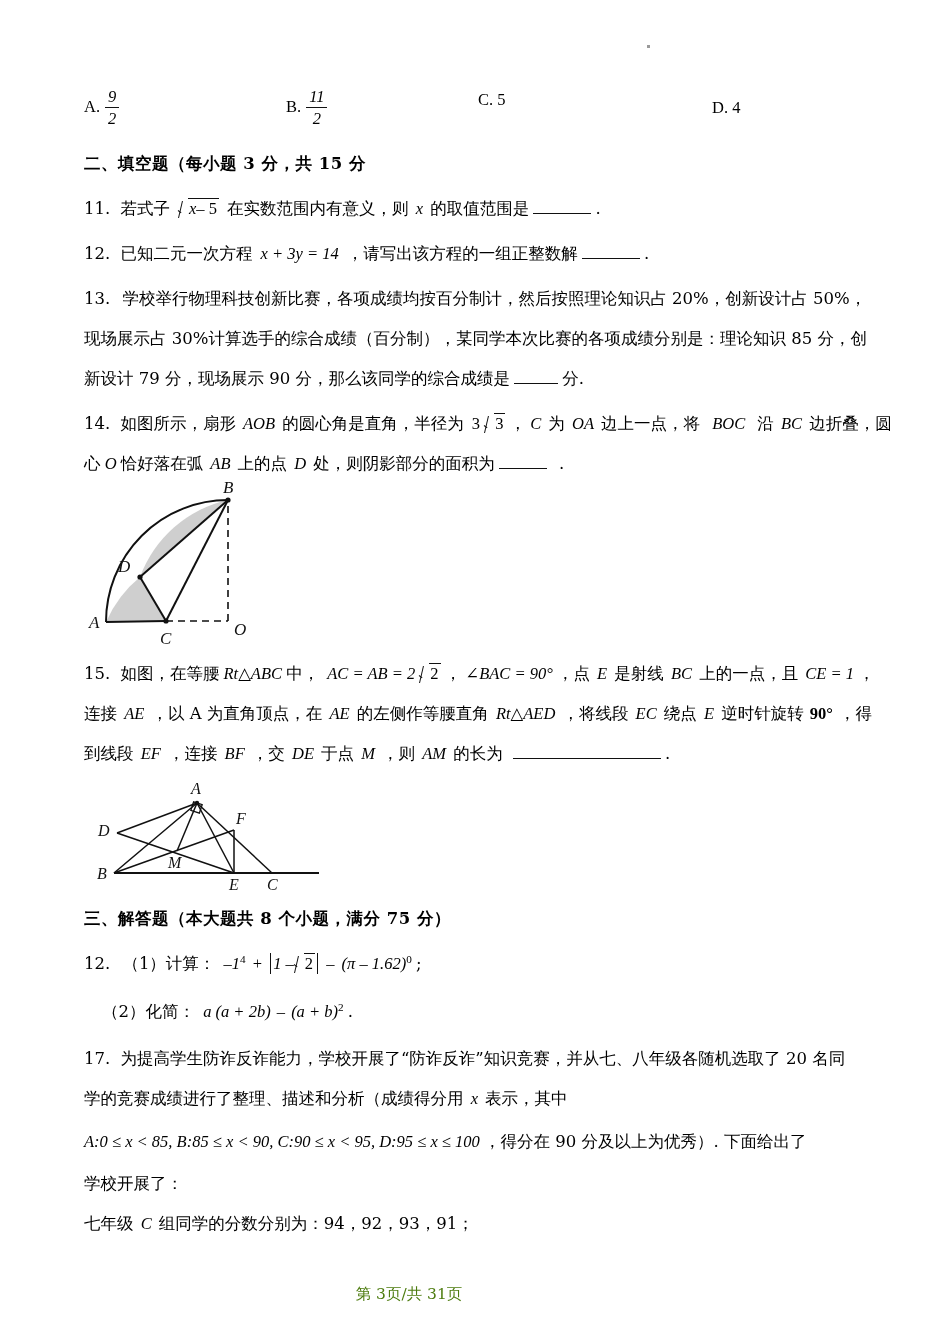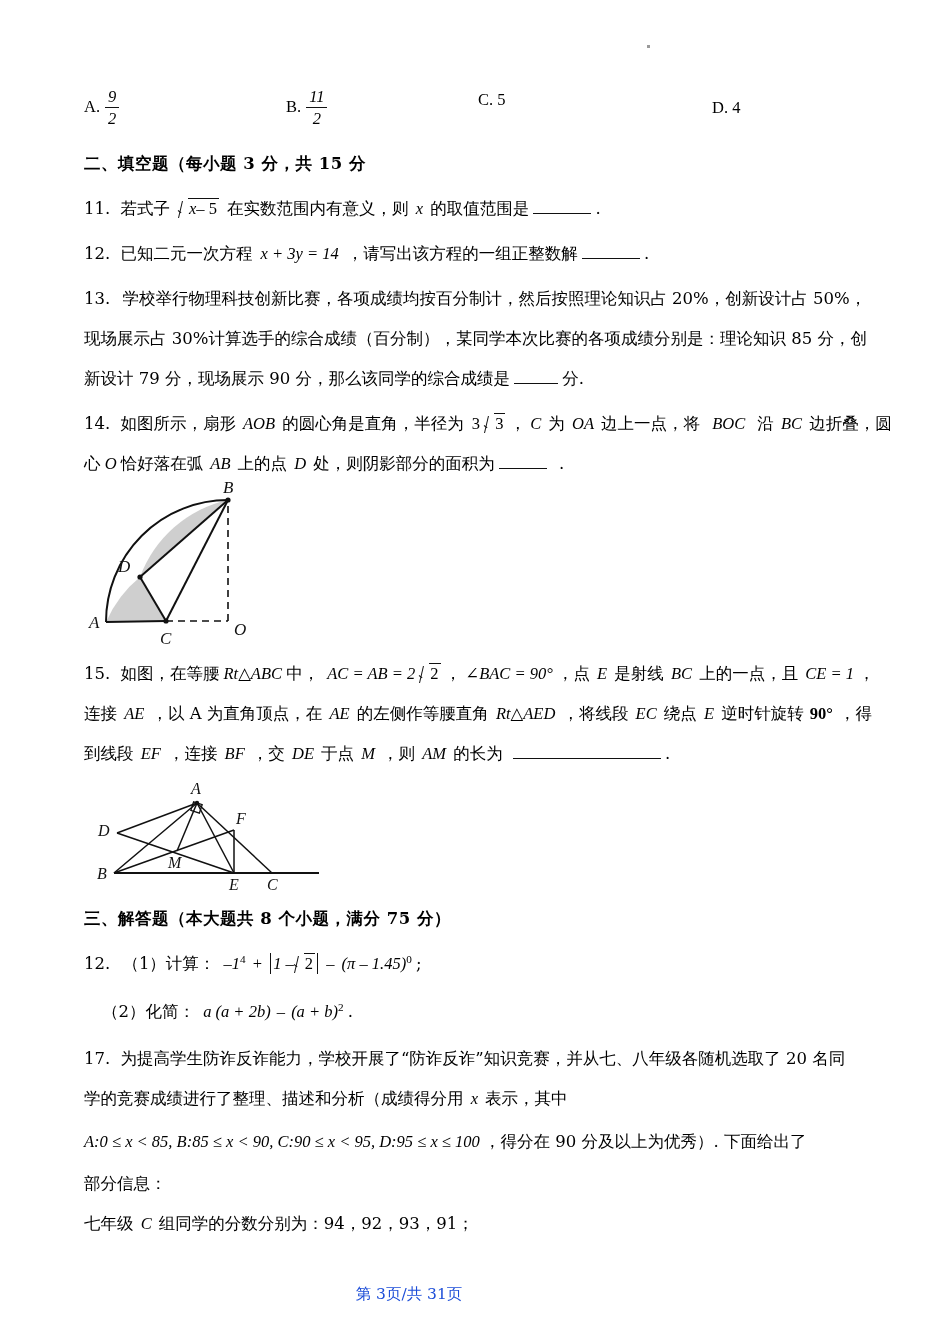--- a/index.html
+++ b/index.html
@@ -128,21 +128,21 @@
 
   
   .footer {
     position: absolute;
     left: 0;
     top: 1284px;
     width: 818px;
     text-align: center;
     font-size: 15.5px;
     font-family: "DejaVu Serif", "Liberation Serif", serif;
-    color: #1d4ed8;
+    color: #4d7c0f;
   }
   .topdot {
     position: absolute;
     left: 647px;
     top: 45px;
     width: 3px;
     height: 3px;
     background: #9a9a9a;
   }
   .abs-bar {
@@ -377,21 +377,21 @@
 
     <div class="row sec-head" style="top:908px;">三、解答题（本大题共 8 个小题，满分 75 分）</div>
 
     <div class="row" style="top:952px;">
       <span class="cn">12.</span>
       <span class="cn" style="margin-left:8px;">（1）计算：</span>
       <span class="math" style="margin-left:4px;"><span>–1</span><span class="sup">4</span></span>
       <span class="math up" style="margin:0 3px;">+</span>
       <span class="abs-bar"><span class="math">1 –</span><span class="rad"><span class="radbody"><span class="up">2</span></span></span></span>
       <span class="math up" style="margin:0 3px;">–</span>
-      <span class="math"><span>(π – 1.45)</span><span class="sup">0</span></span>
+      <span class="math"><span>(π – 1.62)</span><span class="sup">0</span></span>
       <span class="cn">;</span>
     </div>
     <div class="row ind" style="top:1000px;">
       <span class="cn">（2）化简：</span>
       <span class="math" style="margin-left:4px;">a</span>
       <span class="math">(a + 2b)</span>
       <span class="math up" style="margin:0 2px;">–</span>
       <span class="math"><span>(a + b)</span><span class="sup">2</span></span>
       <span class="cn">.</span>
     </div>
@@ -403,21 +403,21 @@
     <div class="row" style="top:1088px;">
       <span class="cn">学的竞赛成绩进行了整理、描述和分析（成绩得分用</span>
       <span class="math" style="margin:0 3px;">x</span>
       <span class="cn">表示，其中</span>
     </div>
     <div class="row" style="top:1131px;">
       <span class="math">A:0 ≤ x &lt; 85, B:85 ≤ x &lt; 90, C:90 ≤ x &lt; 95, D:95 ≤ x ≤ 100</span>
       <span class="cn">，得分在 90 分及以上为优秀）. 下面给出了</span>
     </div>
     <div class="row" style="top:1173px;">
-      <span class="cn">部分信息：</span>
+      <span class="cn">学校开展了：</span>
     </div>
     <div class="row" style="top:1213px;">
       <span class="cn">七年级</span>
       <span class="math" style="margin:0 3px;">C</span>
       <span class="cn">组同学的分数分别为：94，92，93，91；</span>
     </div>
 
   </div>
 
   <div class="footer">第 3页/共 31页</div>

